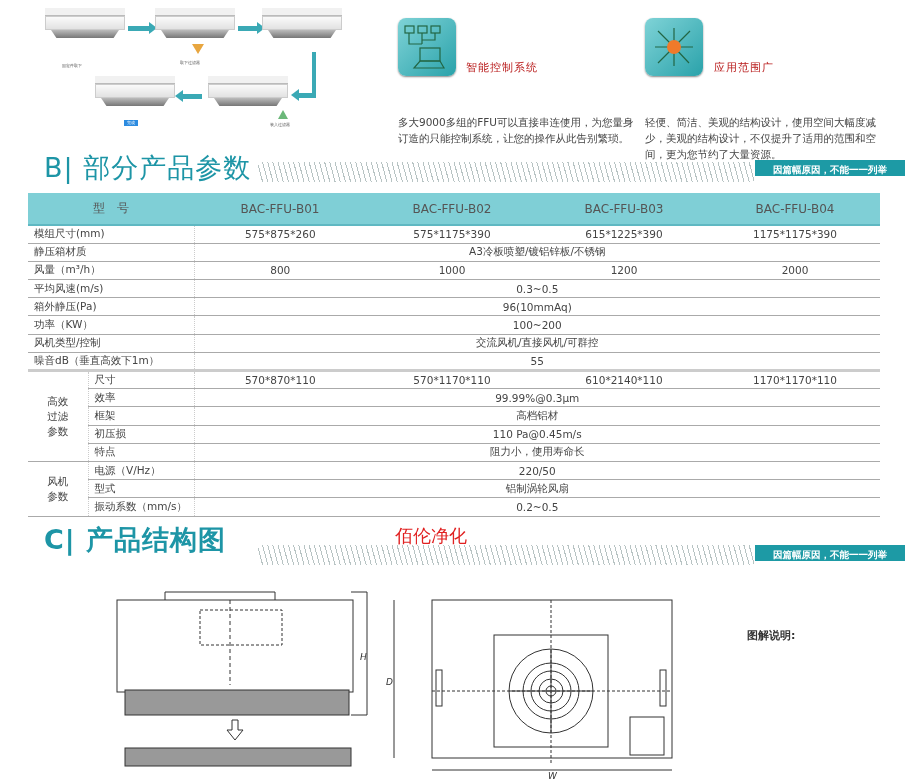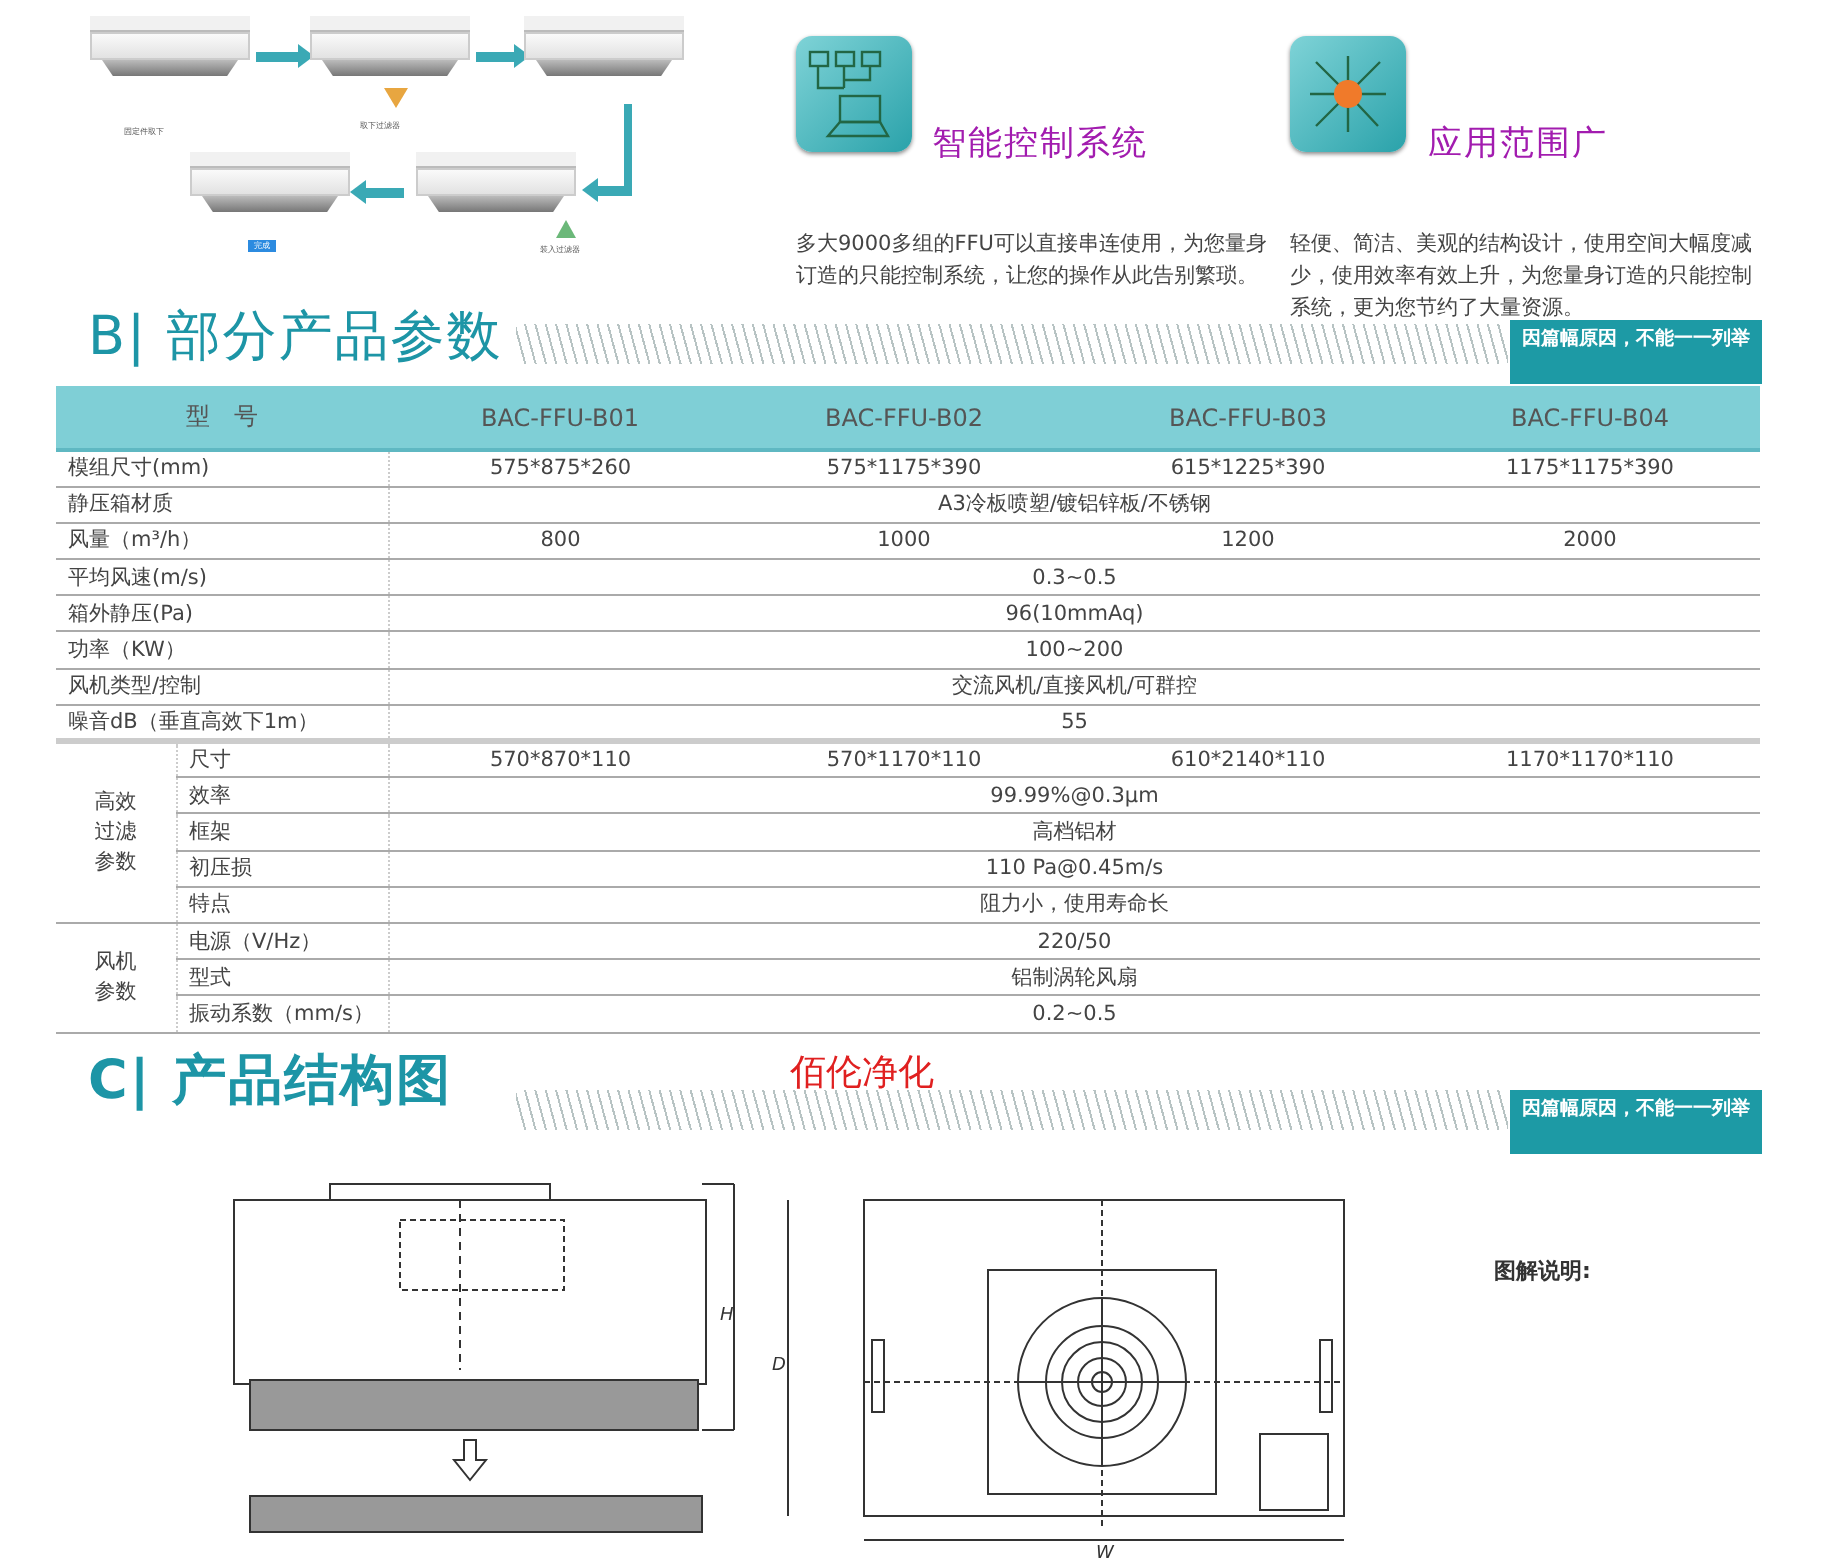--- a/index.html
+++ b/index.html
@@ -13,27 +13,27 @@
   .unit .body { height: 14px; background: linear-gradient(#fafafa, #e2e2e2); border: 1px solid #ccc; }
   .unit .bot { height: 8px; margin: 0 6px; background: linear-gradient(#bbb,#777); clip-path: polygon(0 0,100% 0, 92% 100%, 8% 100%); }
   .arrow-r { position: absolute; height: 5px; background: #3aa9b5; }
   .arrow-r::after { content:""; position:absolute; right:-7px; top:-4px; border-left:8px solid #3aa9b5; border-top:6px solid transparent; border-bottom:6px solid transparent; }
   .arrow-l { position: absolute; height: 5px; background: #3aa9b5; }
   .arrow-l::before { content:""; position:absolute; left:-7px; top:-4px; border-right:8px solid #3aa9b5; border-top:6px solid transparent; border-bottom:6px solid transparent; }
   .tiny-label { position: absolute; font-size: 4px; color: #555; }
 
   
   .feature-icon { width: 58px; height: 58px; border-radius: 8px; background: linear-gradient(135deg,#7fd3d7,#2aa2aa); box-shadow: 0 1px 2px #888; }
-  .feature-title { font-size: 17px; color: #a21caf; letter-spacing: 1px; }
+  .feature-title { font-size: 11px; color: #b91c1c; letter-spacing: 1px; }
   .feature-desc { font-size: 10.5px; line-height: 16px; color: #444; width: 240px; margin-top: 29px; }
 
   
   .sec-title { font-size: 27px; color: #1d95a6; font-family: "DejaVu Sans", sans-serif; letter-spacing: 1px; }
   .hatch { height: 20px; background: repeating-linear-gradient(75deg, transparent 0 4px, #9aa 4px 5px); opacity: .7; }
-  .sec-badge { background: #1d9aa5; color: #fff; font-size: 9.5px; height: 32px; line-height: 20px; padding: 0 6px; font-weight: bold; }
+  .sec-badge { background: #1d9aa5; color: #fff; font-size: 9.5px; height: 16px; line-height: 20px; padding: 0 18px; font-weight: bold; }
 
   
   table { border-collapse: collapse; font-size: 10.5px; color: #444; }
   .spec { left: 28px; top: 193px; width: 852px; }
   .spec th { background: #7fcfd6; height: 32px; font-weight: normal; font-size: 12px; color: #555; border-bottom: 2px solid #5fb8c2; }
   .spec td { height: 18.2px; border-bottom: 1px solid #aaa; padding: 0; }
   .spec td.lbl { padding-left: 6px; border-right: 1px dotted #ccc; }
   .spec td.grp { text-align: center; vertical-align: middle; line-height: 15px; border-right: 1px dotted #ccc; }
   .spec td.c { text-align: center; }
   .spec tr.sep td { border-bottom: 3px solid #ccc; margin-top: 48px; }
@@ -102,21 +102,21 @@
 
 <div class="abs feature-icon" style="left:645px;top:18px;">
   <svg width="58" height="58" viewBox="0 0 58 58">
     <g stroke="#264" stroke-width="1.2" fill="none">
       <path d="M29 29 L29 10 M29 29 L45 13 M29 29 L48 29 M29 29 L44 45 M29 29 L29 48 M29 29 L13 45 M29 29 L10 29 M29 29 L13 13"></path>
     </g>
     <circle cx="29" cy="29" r="7" fill="#f07a2a"></circle>
   </svg>
 </div>
 <div class="abs feature-title" style="left:714px;top:60px;">应用范围广</div>
-<div class="abs feature-desc" style="left:645px;top:85px;">轻便、简洁、美观的结构设计，使用空间大幅度减少，使用效率有效上升，为您量身订造的只能控制系统，更为您节约了大量资源。</div>
+<div class="abs feature-desc" style="left:645px;top:85px;">轻便、简洁、美观的结构设计，使用空间大幅度减少，美观的结构设计，不仅提升了适用的范围和空间，更为您节约了大量资源。</div>
 
 <div class="abs sec-title" style="left:44px;top:150px;">B| 部分产品参数</div>
 <div class="abs hatch" style="left:258px;top:162px;width:496px;"></div>
 <div class="abs sec-badge" style="left:755px;top:160px;">因篇幅原因，不能一一列举</div>
 
 <table class="abs spec">
   <colgroup>
       <col style="width:60px">
       <col style="width:106px">
       <col style="width:172px">

